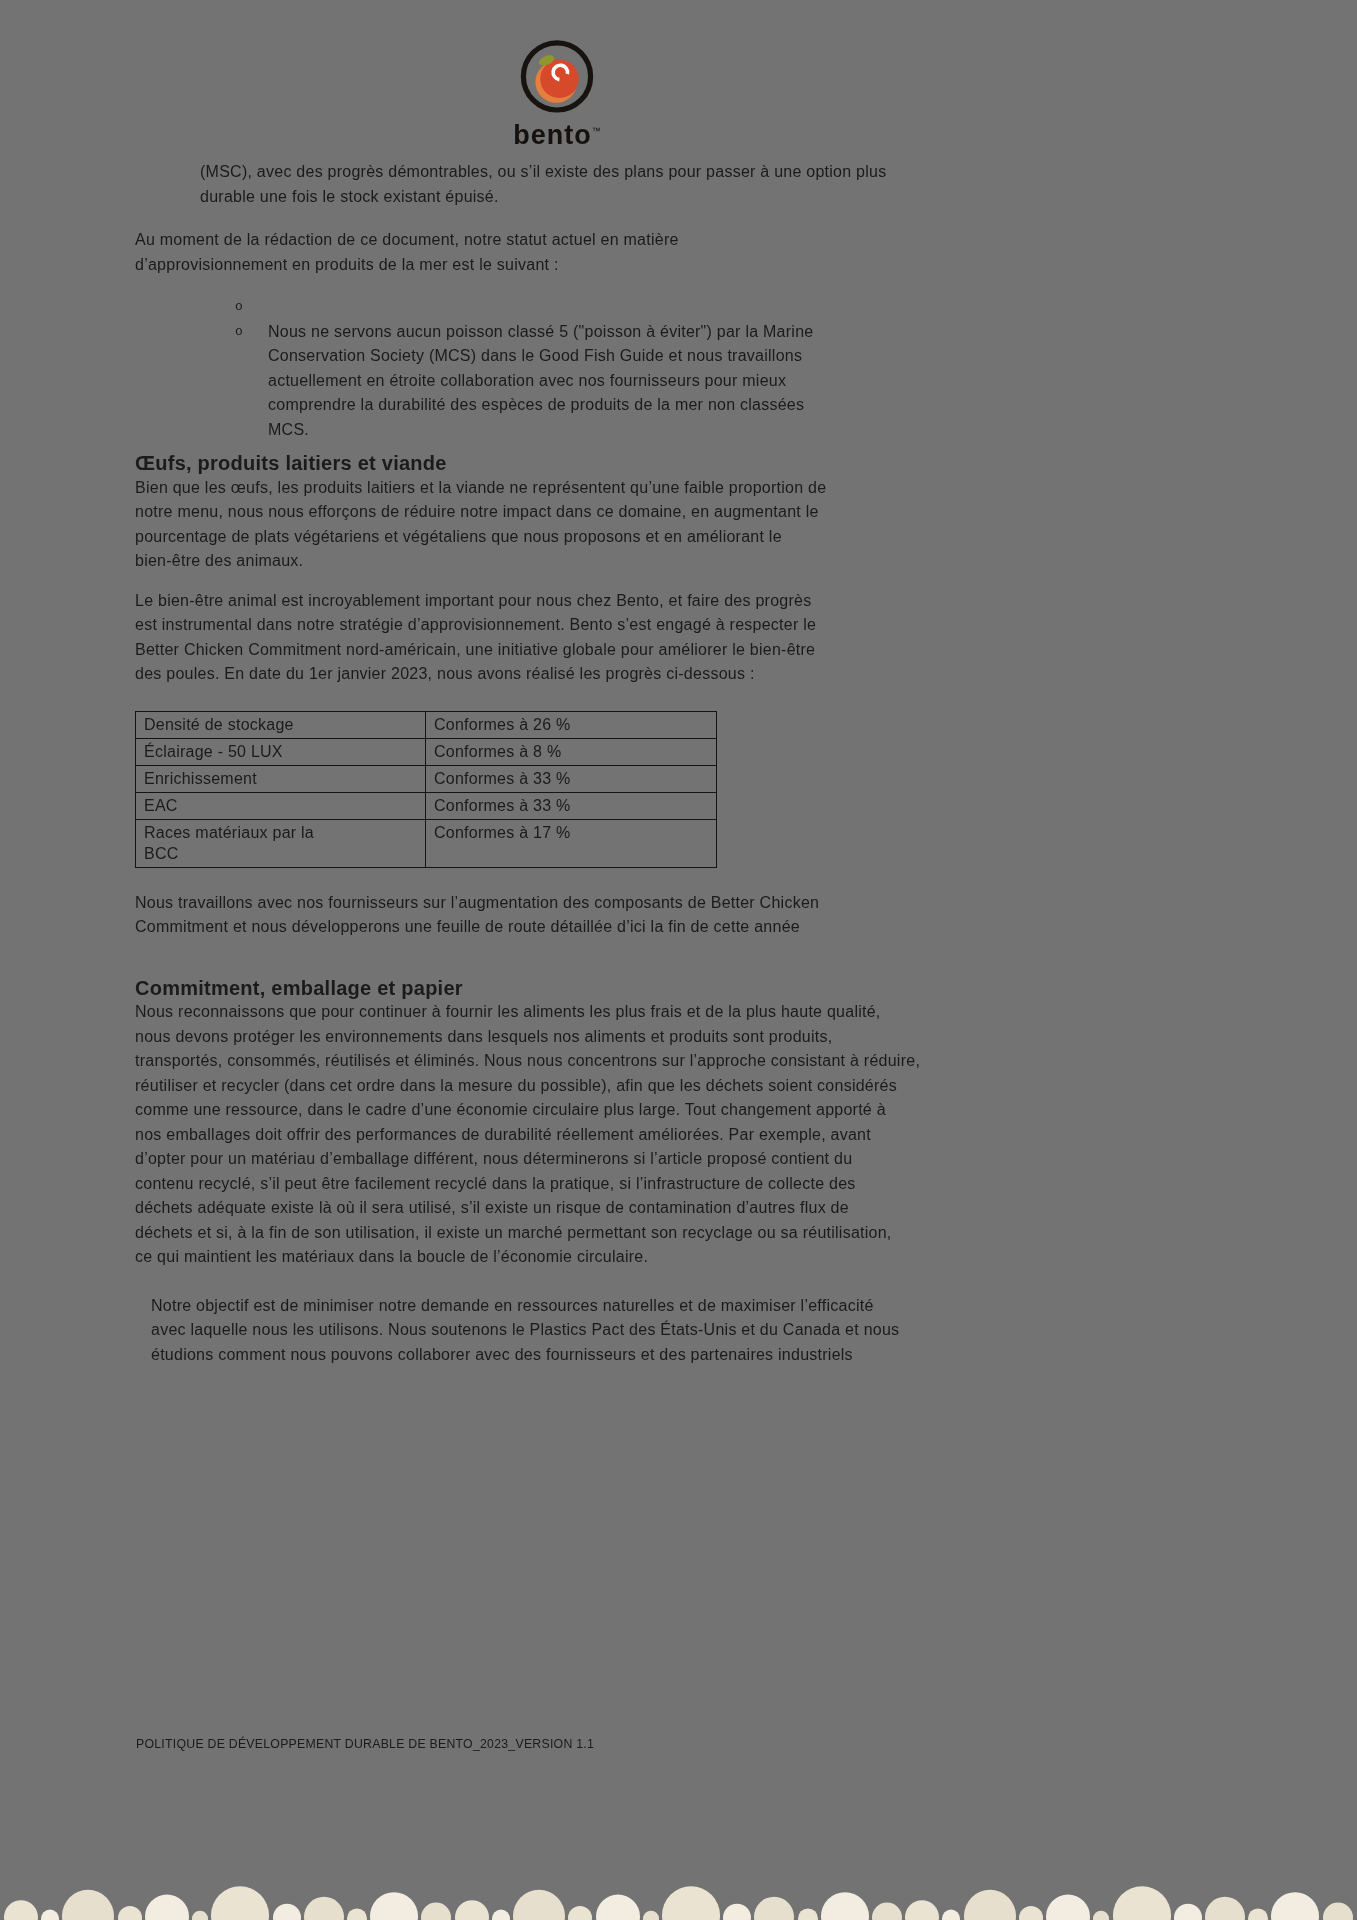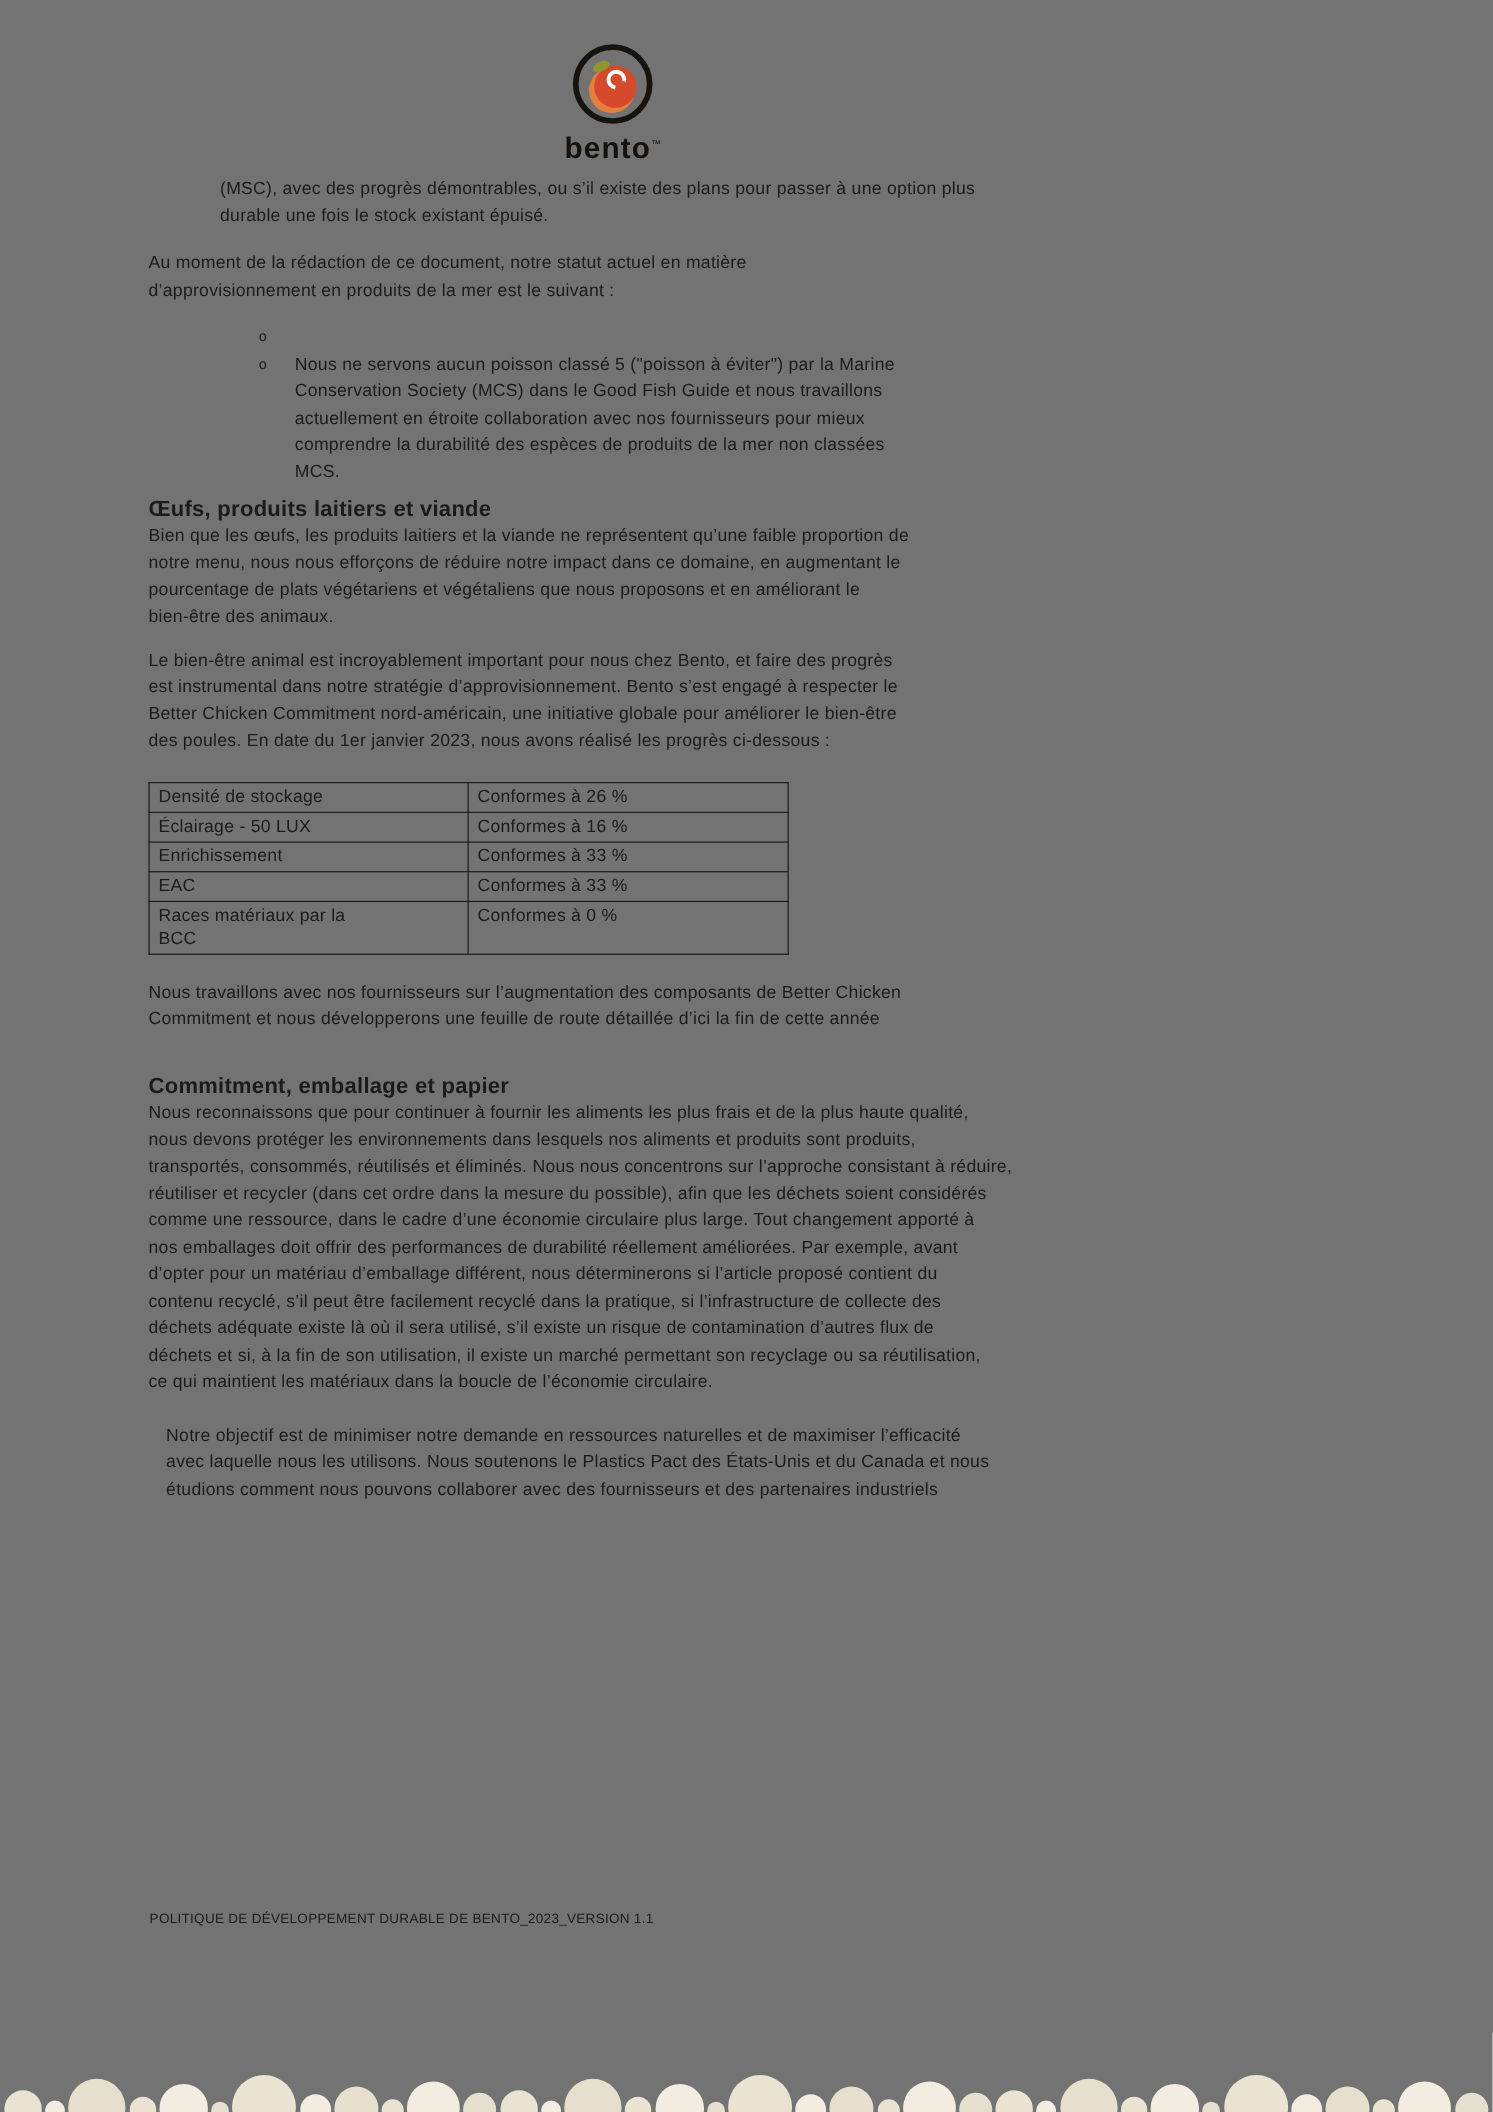--- a/index.html
+++ b/index.html
@@ -117,34 +117,34 @@
 des poules. En date du 1er janvier 2023, nous avons réalisé les progrès ci-dessous :</p>
 
     <table class="bcc">
       <tbody>
         <tr>
           <td class="cell-label">Densité de stockage</td>
           <td class="cell-value">Conformes à 26 %</td>
         </tr>
         <tr>
           <td class="cell-label">Éclairage - 50 LUX</td>
-          <td class="cell-value">Conformes à 16 %</td>
+          <td class="cell-value">Conformes à 8 %</td>
         </tr>
         <tr>
           <td class="cell-label">Enrichissement</td>
           <td class="cell-value">Conformes à 33 %</td>
         </tr>
         <tr>
           <td class="cell-label">EAC</td>
           <td class="cell-value">Conformes à 33 %</td>
         </tr>
         <tr>
           <td class="cell-label">Races matériaux par la
 BCC</td>
-          <td class="cell-value">Conformes à 0 %</td>
+          <td class="cell-value">Conformes à 17 %</td>
         </tr>
       </tbody>
     </table>
 
     <p class="p-suppliers">Nous travaillons avec nos fournisseurs sur l’augmentation des composants de Better Chicken
 Commitment et nous développerons une feuille de route détaillée d’ici la fin de cette année</p>
 
     <h3 class="h-plastic">Commitment, emballage et papier</h3>
 
     <p class="p-plastic1">Nous reconnaissons que pour continuer à fournir les aliments les plus frais et de la plus haute qualité,

